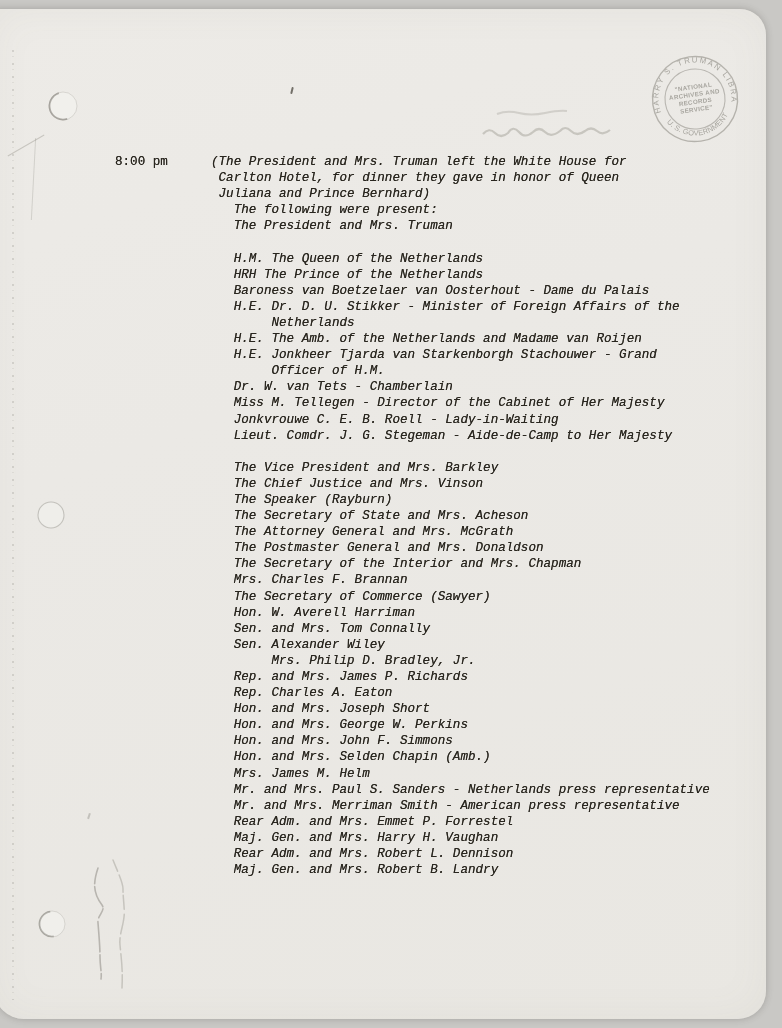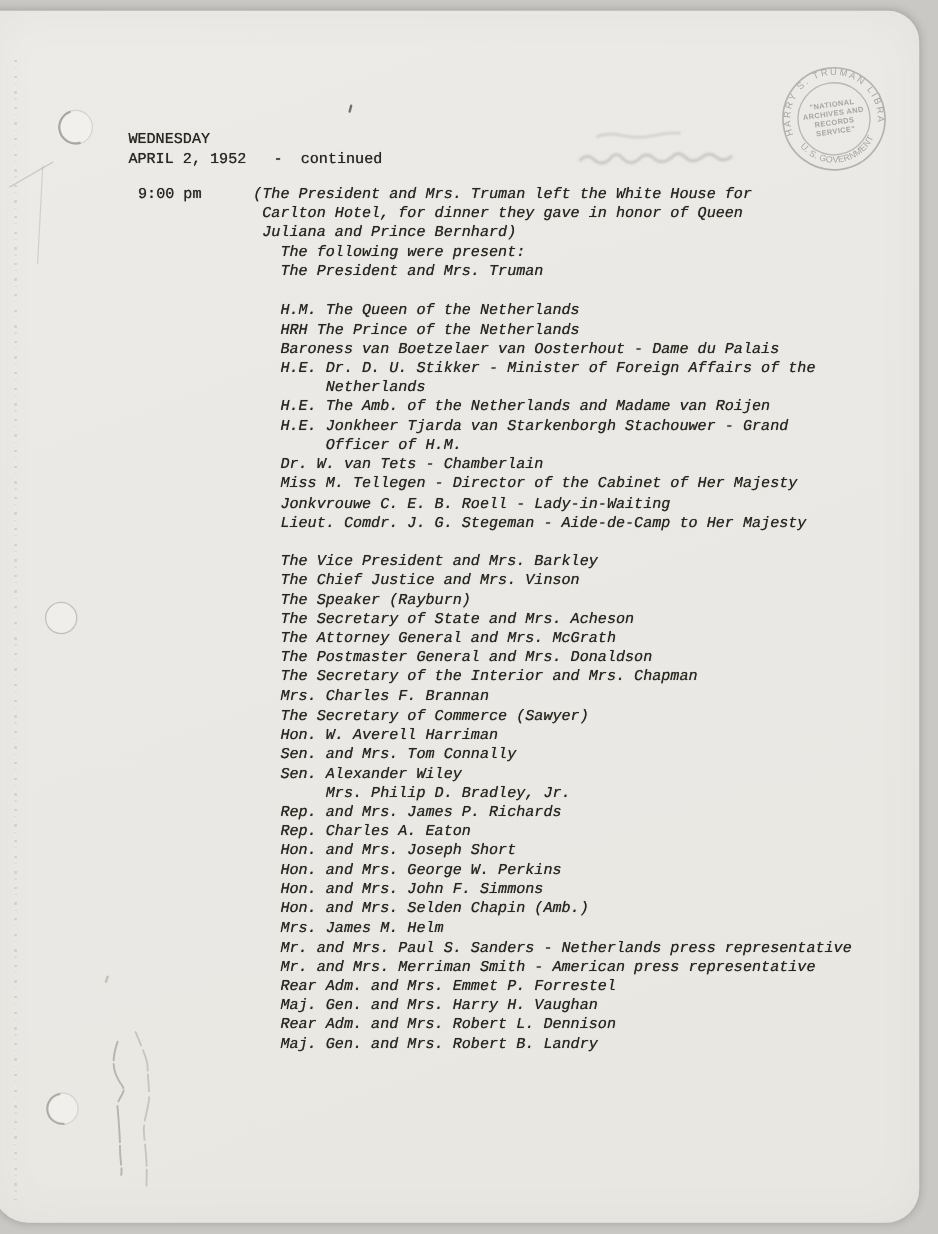--- a/index.html
+++ b/index.html
@@ -128,24 +128,22 @@
       <text class="arc-text-bottom">
         <textPath href="#arcBottom" startOffset="4" textLength="74">U. S. GOVERNMENT</textPath>
       </text>
       <text class="center-text" x="46" y="36">"NATIONAL</text>
       <text class="center-text" x="46" y="43.5">ARCHIVES AND</text>
       <text class="center-text" x="46" y="51">RECORDS</text>
       <text class="center-text" x="46" y="58.5">SERVICE"</text>
     </g>
   </svg>
 
-  <pre class="typewritten header-block">WEDNESDAY
-APRIL 2, 1952   -  continued</pre>
 
-  <pre class="typewritten time-label">9:00 pm</pre>
+  <pre class="typewritten time-label">8:00 pm</pre>
 
   <pre class="typewritten body-block">(The President and Mrs. Truman left the White House for
  Carlton Hotel, for dinner they gave in honor of Queen
  Juliana and Prince Bernhard)
    The following were present:
    The President and Mrs. Truman
 
    H.M. The Queen of the Netherlands
    HRH The Prince of the Netherlands
    Baroness van Boetzelaer van Oosterhout - Dame du Palais

